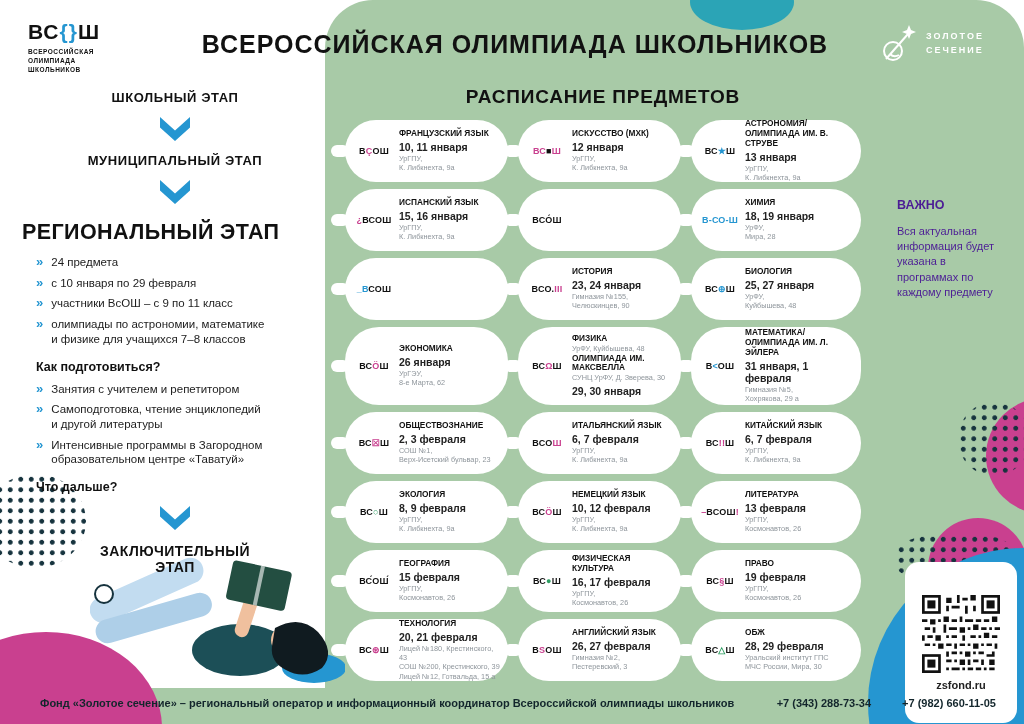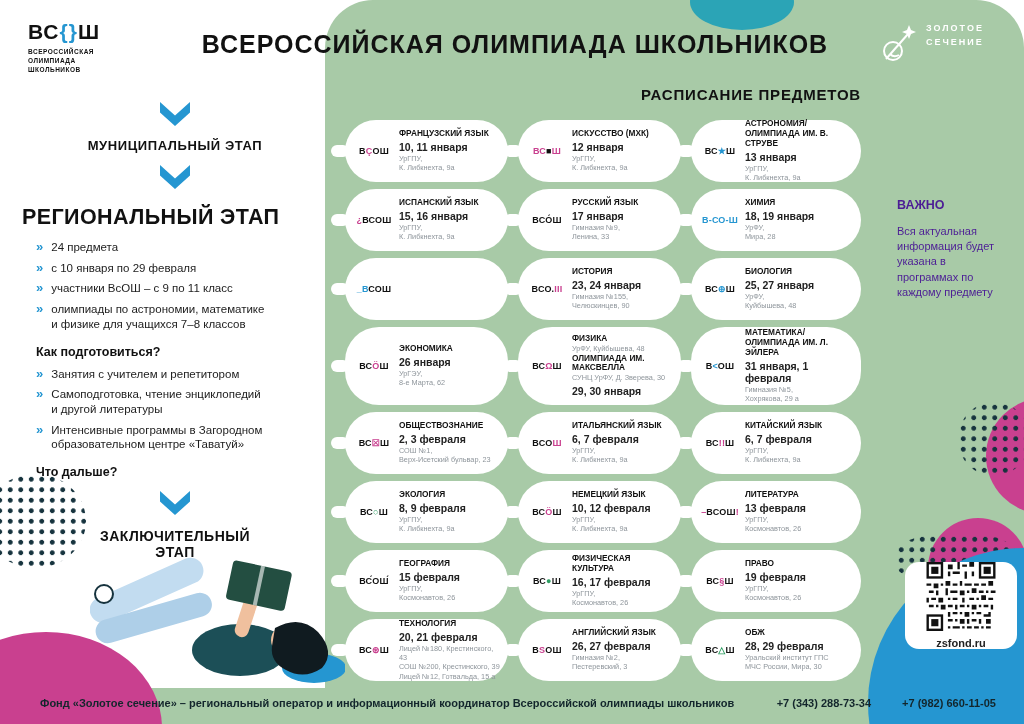--- a/index.html
+++ b/index.html
@@ -24,58 +24,58 @@
   .pink-blob{position:absolute;left:-70px;top:632px;width:232px;height:192px;border-radius:50%;
              background:#c9408f;z-index:3;}
   
   .brand{position:absolute;left:28px;top:20px;z-index:4;}
   .brand-word{font-size:21px;font-weight:900;letter-spacing:1px;}
   .brand-word .braces{color:#2596d1;}
   .brand-tagline{margin-top:3px;font-size:6.5px;font-weight:800;line-height:1.4;
                  letter-spacing:.5px;white-space:pre-line;}
   .main-title{position:absolute;left:150px;top:30px;width:730px;text-align:center;
               font-size:25px;font-weight:900;letter-spacing:1px;z-index:4;}
-  .gs-logo{position:absolute;left:878px;top:22px;display:flex;align-items:flex-start;gap:8px;
+  .gs-logo{position:absolute;left:878px;top:22px;display:flex;align-items:center;gap:8px;
            color:#fff;z-index:4;}
   .gs-text{font-size:9px;font-weight:800;letter-spacing:2px;line-height:1.55;}
   
   .left-col{position:absolute;left:22px;top:90px;width:306px;z-index:4;}
   .stage-label{text-align:center;font-size:13px;font-weight:800;letter-spacing:.6px;}
   .arrow{display:block;margin:9px auto;width:38px;height:30px;}
   .regional-title{margin:13px 0 10px;text-align:left;font-size:21.5px;font-weight:900;letter-spacing:.4px;}
   .blist{margin:0 0 0 14px;padding:0;list-style:none;}
   .bullet-item{display:flex;gap:9px;margin-bottom:6px;}
   .chev{color:#2596d1;font-weight:900;font-size:13px;line-height:1.1;letter-spacing:-1px;}
   .bullet-text{font-size:11.5px;line-height:1.28;white-space:pre-line;color:#1c1c1c;}
   .q-title{margin:13px 0 8px 14px;font-size:12.5px;font-weight:800;}
   .final-label{margin-top:10px;text-align:center;font-size:14px;font-weight:900;
                letter-spacing:.5px;white-space:pre-line;}
   
-  .sched-title{position:absolute;left:345px;top:86px;width:516px;text-align:right;
-               font-size:15px;font-weight:900;letter-spacing:.8px;z-index:4;}
+  .sched-title{position:absolute;left:345px;top:86px;width:516px;text-align:center;
+               font-size:19px;font-weight:900;letter-spacing:.8px;z-index:4;}
   .grid{position:absolute;left:345px;top:120px;width:516px;display:grid;
         grid-template-columns:163px 163px 170px;
         grid-template-rows:62px 62px 62px 78px 62px 62px 62px 62px;
         gap:7px 10px;z-index:4;}
   .card{position:relative;background:#fff;border-radius:34px;display:flex;align-items:center;
         padding:5px 8px 5px 4px;box-sizing:border-box;}
   .card::before{content:"";position:absolute;left:-14px;top:50%;margin-top:-6px;width:18px;height:12px;
                 background:#fff;border-radius:6px;}
   .card-logo{flex:0 0 50px;text-align:center;font-size:9px;font-weight:900;letter-spacing:.2px;
              white-space:nowrap;}
   .lg-b{color:#101010}.lg-p{color:#c9408f}.lg-u{color:#2596d1}.lg-g{color:#2f9e63}
   .card-body{flex:1;min-width:0;}
   .card-subject{font-size:8.3px;font-weight:800;line-height:1.2;white-space:pre-line;}
   .card-date{font-size:10.5px;font-weight:700;margin:2px 0 1px;color:#222;}
   .card-venue{font-size:7.3px;line-height:1.25;color:#8e959b;white-space:pre-line;}
   
   .notice{position:absolute;left:897px;top:198px;width:98px;color:#4c1d95;z-index:4;}
   .notice-title{font-size:12.5px;font-weight:800;margin-bottom:12px;}
   .notice-text{font-size:11px;line-height:1.38;}
-  .qr-card{position:absolute;left:905px;top:562px;width:112px;height:87px;background:#fff;
+  .qr-card{position:absolute;left:905px;top:562px;width:112px;height:161px;background:#fff;
            border-radius:14px;display:flex;flex-direction:column;align-items:center;
            justify-content:center;gap:6px;z-index:4;}
   .qr-label{font-size:11px;font-weight:700;color:#222;}
   .footer{position:absolute;left:0;bottom:0;width:1024px;height:36px;background:#a8caa7;z-index:2;}
   .footer-content{position:absolute;left:0;bottom:0;width:1024px;height:36px;display:flex;
                   align-items:center;box-sizing:border-box;padding:0 28px 7px 40px;
                   font-size:11px;font-weight:800;color:#13262c;z-index:5;}
   .footer-main{flex:1;}
   .footer-phone{white-space:nowrap;margin-left:31px;}
   .person{position:absolute;left:90px;top:538px;width:255px;height:165px;z-index:3;}
@@ -111,20 +111,21 @@
       <path d="M31 3 l2 5 5 2 -5 2 -2 5 -2 -5 -5 -2 5 -2 z" fill="#fff"></path>
       <path d="M12 32 q4 4 9 1" stroke="#fff" stroke-width="2" fill="none"></path>
     </svg>
     <div class="gs-text">
       <div>ЗОЛОТОЕ</div>
       <div>СЕЧЕНИЕ</div>
     </div>
   </div>
 
   <div class="left-col">
+    <div class="stage-label">ШКОЛЬНЫЙ ЭТАП</div>
     <svg class="arrow" viewBox="0 0 24 20">
       <path d="M2 2 L12 11 L22 2 L22 9 L12 18 L2 9 Z" fill="#2596d1"></path>
       </svg>
     <div class="stage-label">МУНИЦИПАЛЬНЫЙ ЭТАП</div>
     <svg class="arrow" viewBox="0 0 24 20">
       <path d="M2 2 L12 11 L22 2 L22 9 L12 18 L2 9 Z" fill="#2596d1"></path>
       </svg>
     <div class="regional-title">РЕГИОНАЛЬНЫЙ ЭТАП</div>
     <ul class="blist" id="facts">
         <li class="bullet-item">
@@ -219,26 +220,20 @@
         <div class="card-logo"><span class="lg-p">¿</span><span class="lg-b">ВСОШ</span></div>
         <div class="card-body">
           <div class="card-subject">ИСПАНСКИЙ ЯЗЫК</div>
           <div class="card-date">15, 16 января</div>
           <div class="card-venue">УрГПУ,
 К. Либкнехта, 9а</div>
         </div>
       </div>
       <div class="card">
         <div class="card-logo"><span class="lg-b">ВСО́Ш</span></div>
-        <div class="card-body">
-          <div class="card-subject">РУССКИЙ ЯЗЫК</div>
-          <div class="card-date">17 января</div>
-          <div class="card-venue">Гимназия №9,
-Ленина, 33</div>
-        </div>
       </div>
       <div class="card">
         <div class="card-logo"><span class="lg-u">В-СО-Ш</span></div>
         <div class="card-body">
           <div class="card-subject">ХИМИЯ</div>
           <div class="card-date">18, 19 января</div>
           <div class="card-venue">УрФУ,
 Мира, 28</div>
         </div>
       </div>

